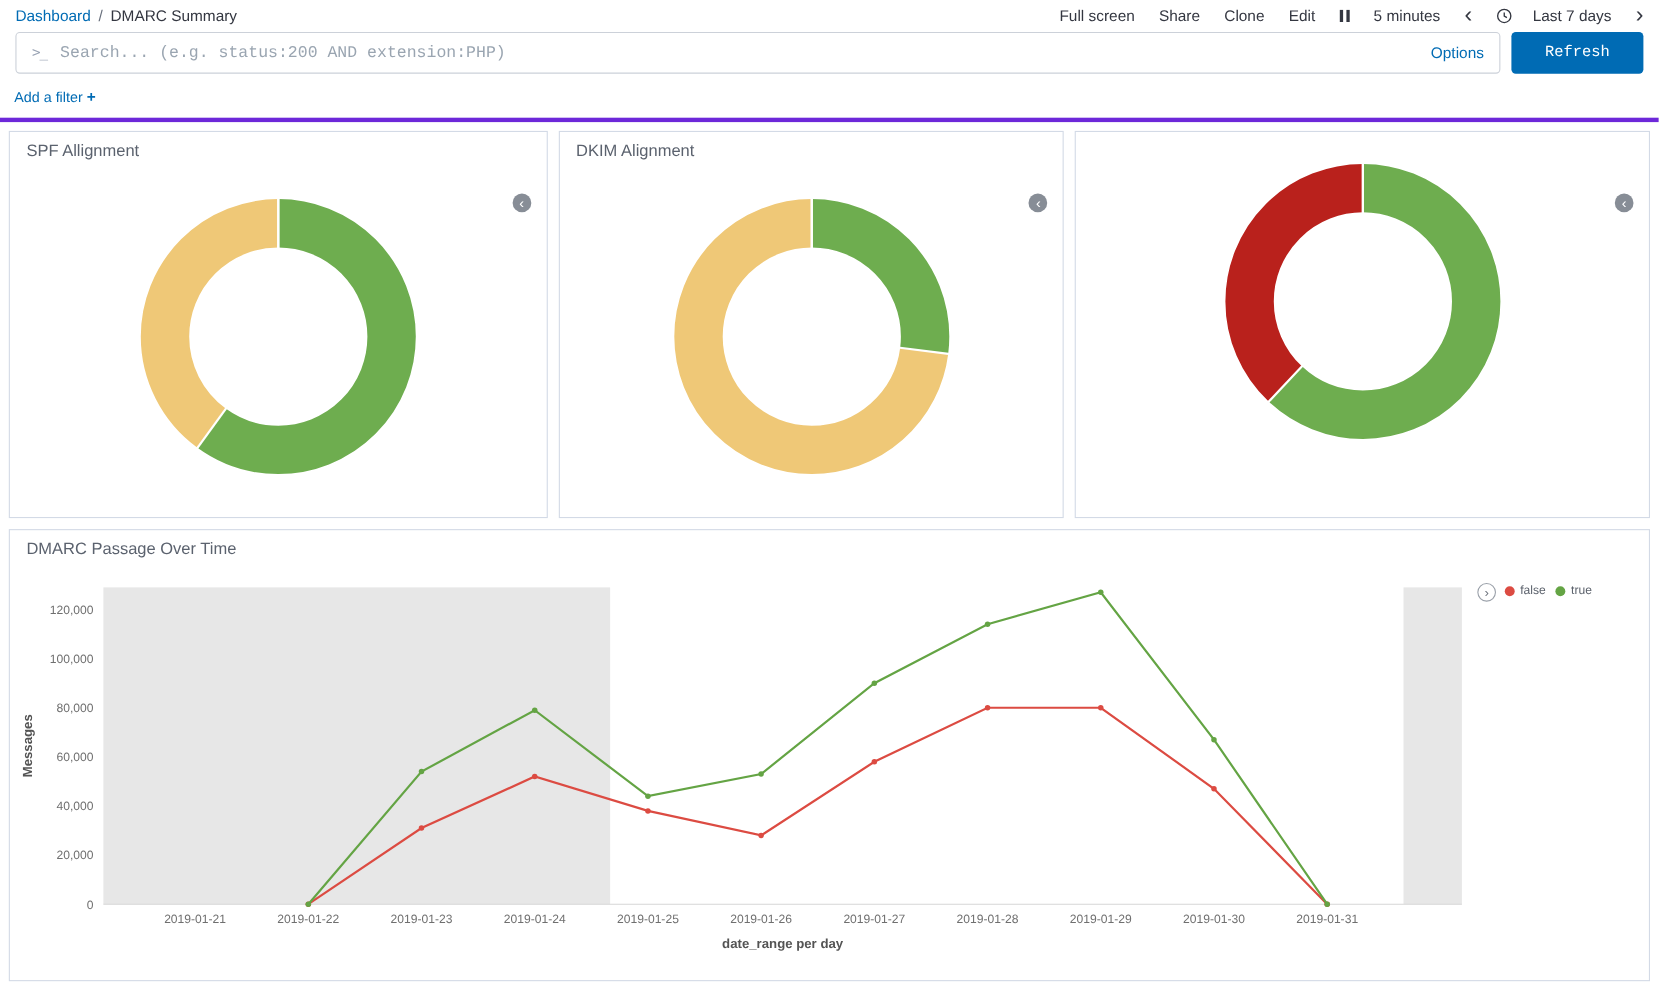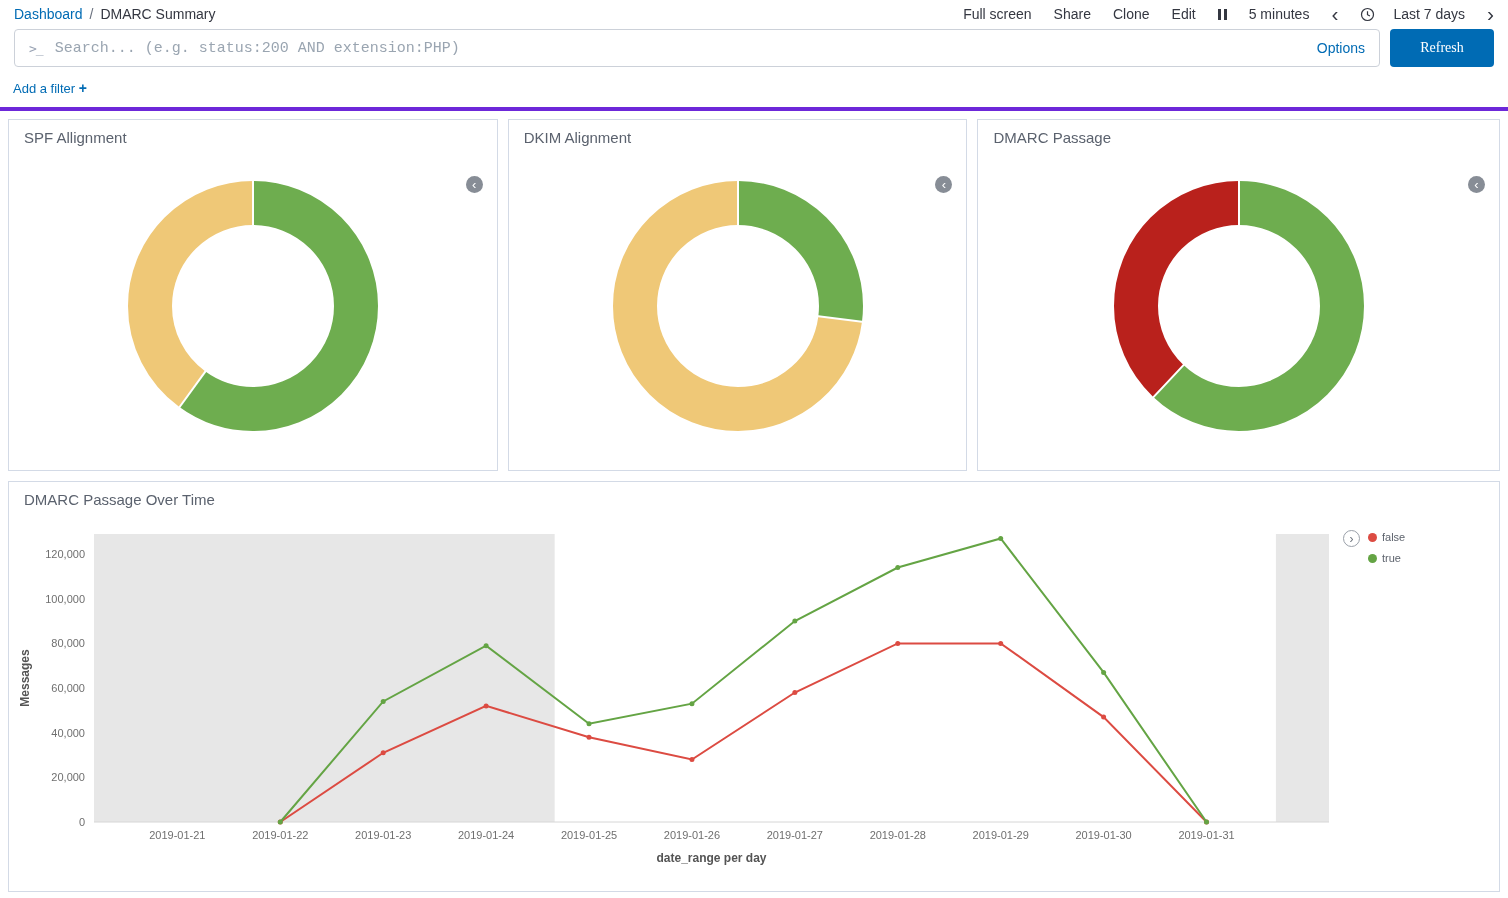--- a/index.html
+++ b/index.html
@@ -24,42 +24,42 @@
   .chev{font-size:21px;line-height:12px;cursor:pointer;color:var(--text);font-weight:400}
   .timerange{display:inline-flex;align-items:center;gap:18px}
 
   
   .querybar{display:flex;align-items:stretch;gap:10px;padding:4px 14px 4px 14px}
   .searchbox{flex:1;display:flex;align-items:center;border:1px solid #CCD1D9;border-radius:4px;height:38px;padding:0 14px;background:#fff}
   .console-icon{font-family:"DejaVu Sans Mono",monospace;color:#98A2B3;font-size:13px;margin-right:12px;letter-spacing:-1px}
   .searchbox input{flex:1;border:none;outline:none;font-size:15px;color:var(--text);font-family:Liberation Mono, monospace;background:transparent}
   .searchbox input::placeholder{color:#9AA5B1}
   .options{color:var(--blue);cursor:pointer;font-size:14px;margin-left:12px;text-decoration:none}
-  .refresh{width:104px;background:var(--blue);color:#fff;border:none;border-radius:4px;font-size:14px;cursor:pointer;font-family:Liberation Serif, serif}
+  .refresh{width:120px;background:var(--blue);color:#fff;border:none;border-radius:4px;font-size:14px;cursor:pointer;font-family:Liberation Mono, monospace}
 
   
   .filterbar{padding:9px 14px 11px 13px;border-bottom:4px solid #6d28d9}
   .filterbar a{color:var(--blue);font-size:13px;text-decoration:none;cursor:pointer}
   .filterbar .plus{font-weight:bold;font-size:14px}
 
   
   .dash{padding:8px}
   .dash-row{display:flex;gap:10px;margin-bottom:10px}
   .panel{position:relative;border:1px solid var(--border);background:#fff}
   .panel-title{padding:9px 11px 6px 15px;font-size:15px;color:#5B626E}
   .donut-panel{height:352px}
   .donut{display:flex;justify-content:center;margin-top:28px;cursor:pointer}
   .legend-toggle{position:absolute;top:56px;right:14px;width:17px;height:17px;border-radius:50%;background:#878D96;color:#fff;border:none;font-size:13px;line-height:15px;cursor:pointer;padding:0;text-align:center}
 
   .line-panel{height:411px}
   .line-wrap{display:flex;margin-top:12px}
   .line-chart{cursor:crosshair}
   .legend{display:flex;align-items:flex-start;gap:8px;padding-top:4px}
   .legend .legend-toggle-inline{width:17px;height:17px;border-radius:50%;border:1px solid #9AA0A9;background:#fff;color:#6c727c;font-size:12px;line-height:14px;cursor:pointer;padding:0;text-align:center}
-  .legend-items{display:flex;flex-direction:column;gap:9px;padding-top:1px}
+  .legend-items{display:flex;flex-direction:row;gap:9px;padding-top:1px}
   .legend-item{display:flex;align-items:center;gap:5px;font-size:11px;color:#5d636d;cursor:pointer}
   .legend-item .dot{width:9px;height:9px;border-radius:50%;display:inline-block}
 
   svg .tick{font-family:"Liberation Sans",sans-serif;font-size:11px;fill:#6F6F6F}
   svg .axis-label{font-family:"Liberation Sans",sans-serif;font-size:12px;font-weight:bold;fill:#545454}
 </style>
 </head>
 <body>
 
 <div class="topbar">
@@ -133,21 +133,20 @@
               <circle cx="126" cy="126" r="103" fill="none" stroke="#6EAD4F" stroke-width="44" stroke-dasharray="174.7353833926643 472.43270324683306" stroke-dashoffset="0"></circle>
               <circle cx="126" cy="126" r="103" fill="none" stroke="#EFC877" stroke-width="44" stroke-dasharray="472.43270324683306 174.7353833926643" stroke-dashoffset="-174.7353833926643"></circle>
             </g>
             <line x1="126" y1="47" x2="126.00000000000001" y2="-1" stroke="#fff" stroke-width="2"></line>
             <line x1="204.37706140384375" y1="135.90132545158005" x2="251.99856706693868" y2="141.91732066266667" stroke="#fff" stroke-width="2"></line>
             <line x1="125.99999999999999" y1="47" x2="125.99999999999997" y2="-1" stroke="#fff" stroke-width="2"></line>
           </svg>
         </div>
     </div>
     <div class="panel donut-panel" style="flex:523 0 0">
-      <div class="panel-title">DMARC Passage</div>
       <button class="legend-toggle">‹</button>
       <div class="donut">
           <svg width="252" height="252">
             <g transform="rotate(-90 126 126)">
               <circle cx="126" cy="126" r="103" fill="none" stroke="#6EAD4F" stroke-width="44" stroke-dasharray="401.24421371648833 245.92387292300901" stroke-dashoffset="0"></circle>
               <circle cx="126" cy="126" r="103" fill="none" stroke="#B9211C" stroke-width="44" stroke-dasharray="245.923872923009 401.2442137164884" stroke-dashoffset="-401.24421371648833"></circle>
             </g>
             <line x1="126" y1="47" x2="126.00000000000001" y2="-1" stroke="#fff" stroke-width="2"></line>
             <line x1="71.9207786316336" y1="183.5885215662915" x2="39.06251754705653" y2="218.57901568251924" stroke="#fff" stroke-width="2"></line>
             <line x1="125.99999999999999" y1="47" x2="125.99999999999997" y2="-1" stroke="#fff" stroke-width="2"></line>

